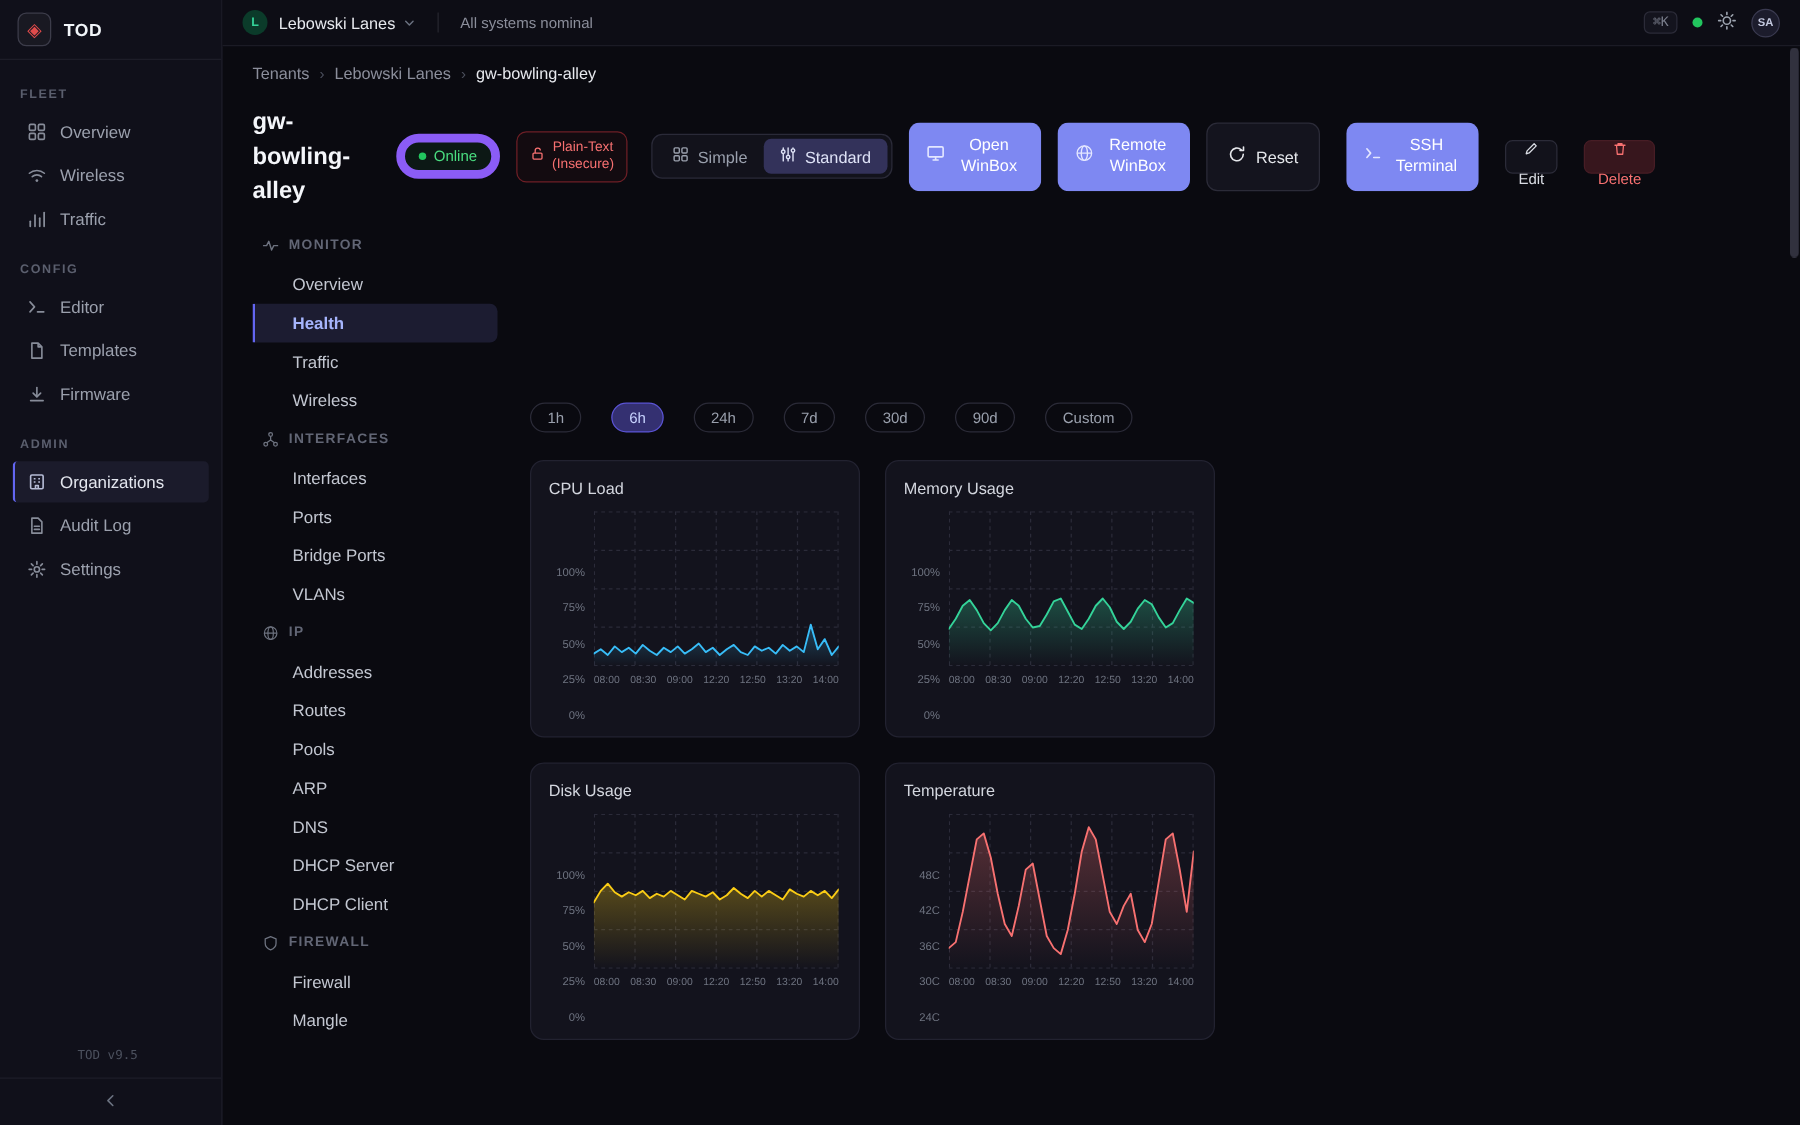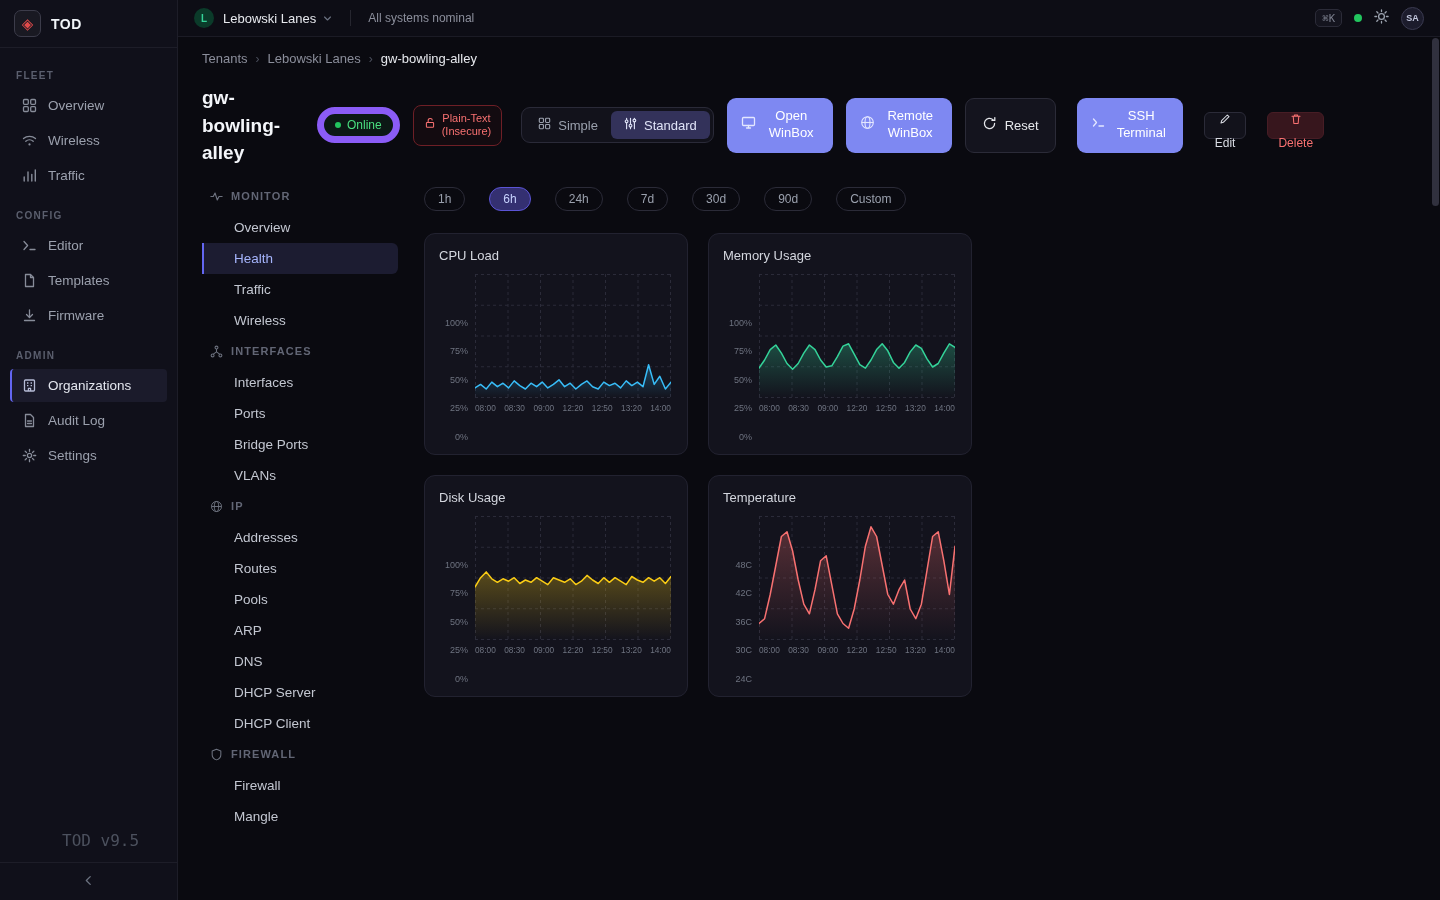--- a/index.html
+++ b/index.html
@@ -11,21 +11,21 @@
   .sidebar { width:178px; flex-shrink:0; background:#10101a; border-right:1px solid #1d1d28; display:flex; flex-direction:column; }
   .logo-row { height:48px; display:flex; align-items:center; gap:10px; padding:0 14px; border-bottom:1px solid #1d1d28; }
   .logo-box { width:27px; height:27px; border:1px solid #3c3c4a; background:#191922; border-radius:7px; display:flex; align-items:center; justify-content:center; color:#e14b4b; font-size:15px; }
   .logo-text { font-weight:700; font-size:14px; letter-spacing:.5px; color:#f1f5f9; }
   .side-nav { padding:4px 10px; flex:1; }
   .nav-section-label { font-size:10px; letter-spacing:1.3px; color:#5b5f6e; margin:18px 6px 8px; font-weight:700; }
   .nav-item { display:flex; align-items:center; gap:11px; padding:9px 10px; border-radius:6px; color:#9ba0ad; cursor:pointer; font-size:13.5px; border-left:2px solid transparent; margin-bottom:2px; }
   .nav-item .icon { display:flex; color:#878c99; }
   .nav-item.active { background:#1b1b2b; color:#e3e6ee; border-left:2px solid #6366f1; border-radius:4px; }
   .nav-item.active .icon { color:#b6bcd6; }
-  .version { font-family:"DejaVu Sans Mono", monospace; font-size:16px; color:#4c515e; padding:8px 0 12px 62px; }
+  .version { font-family:"DejaVu Sans Mono", monospace; font-size:10px; color:#4c515e; padding:8px 0 12px 62px; }
   .collapse-row { height:38px; border-top:1px solid #1d1d28; display:flex; align-items:center; justify-content:center; color:#6b7280; cursor:pointer; font-size:14px; }
 
   
   .main { flex:1; display:flex; flex-direction:column; min-width:0; }
 
   
   .topbar { height:37px; background:#0d0d15; border-bottom:1px solid #1b1b25; display:flex; align-items:center; padding:0 16px; gap:9px; flex-shrink:0; }
   .tenant-avatar { width:20px; height:20px; border-radius:50%; background:#0b3b2a; color:#34d399; font-size:10px; font-weight:700; display:flex; align-items:center; justify-content:center; }
   .tenant-name { font-size:13px; color:#e7e9ee; }
   .chev { color:#6b7280; display:flex; }
@@ -55,29 +55,29 @@
   .btn { display:flex; align-items:center; gap:8px; border-radius:9px; cursor:pointer; font-size:13px; border:1px solid transparent; }
   .btn-primary { background:#7e88f2; color:#ffffff; height:55px; padding:0 13px; width:106px; line-height:1.3; }
   .btn-primary .icon { color:#e4e7ff; }
   .btn-dark { background:#14141e; border:1px solid #2b2b38; color:#e5e7eb; height:55px; padding:0 16px; }
   .btn-small { height:27px; padding:0 10px; border-radius:6px; font-size:12px;flex-direction:column; }
   .btn-edit { background:#12121b; border:1px solid #2b2b38; color:#d9dce3; }
   .btn-delete { background:#37161d; border:1px solid #471d25; color:#f87171; margin-left:8px; }
 
   .host-line { font-family:"DejaVu Sans Mono", monospace; font-size:13px; color:#9aa0ad; margin-top:11px; }
 
-  .content-row { display:flex; margin-top:14px; }
+  .content-row { display:flex; margin-top:14px;align-items:flex-end; }
 
   
   .subnav { width:196px; flex-shrink:0; }
   .subnav-group-header { display:flex; align-items:center; gap:8px; color:#62илля; }
   .subnav-group-header { display:flex; align-items:center; gap:8px; color:#626675; font-size:11px; letter-spacing:1.1px; font-weight:700; padding:9px 8px; }
   .subnav-group-header .icon { display:flex; color:#6d727f; }
   .subnav-item { padding:8px 8px 8px 30px; font-size:13.5px; color:#c3c7d1; cursor:pointer; border-left:2px solid transparent; border-radius:0 6px 6px 0; }
-  .subnav-item.active { background:#1c1c31; border-left:2px solid #6366f1; color:#a5b4fc; }
+  .subnav-item.active { background:#1c1c31; border-left:2px solid #6366f1; color:#a5b4fc;font-weight:bold; }
 
   
   .charts-area { flex:1; padding-left:26px; min-width:0; }
   .time-pills { display:flex; gap:24px; margin:6px 0 22px; }
   .pill { padding:4px 13px; border-radius:999px; border:1px solid #2b2b38; color:#9aa0ad; font-size:12px; cursor:pointer; background:transparent; white-space:nowrap; }
   .pill.active { background:#343071; border-color:#5b54d6; color:#c7d2fe; }
   .charts-grid { display:grid; grid-template-columns:repeat(2, 264px); gap:20px; }
   .chart-card { background:#13131d; border:1px solid #222230; border-radius:11px; padding:14px 14px 12px; }
   .chart-title { font-size:13px; color:#d3d6de; margin-bottom:11px; }
   .chart-body { display:flex; }

